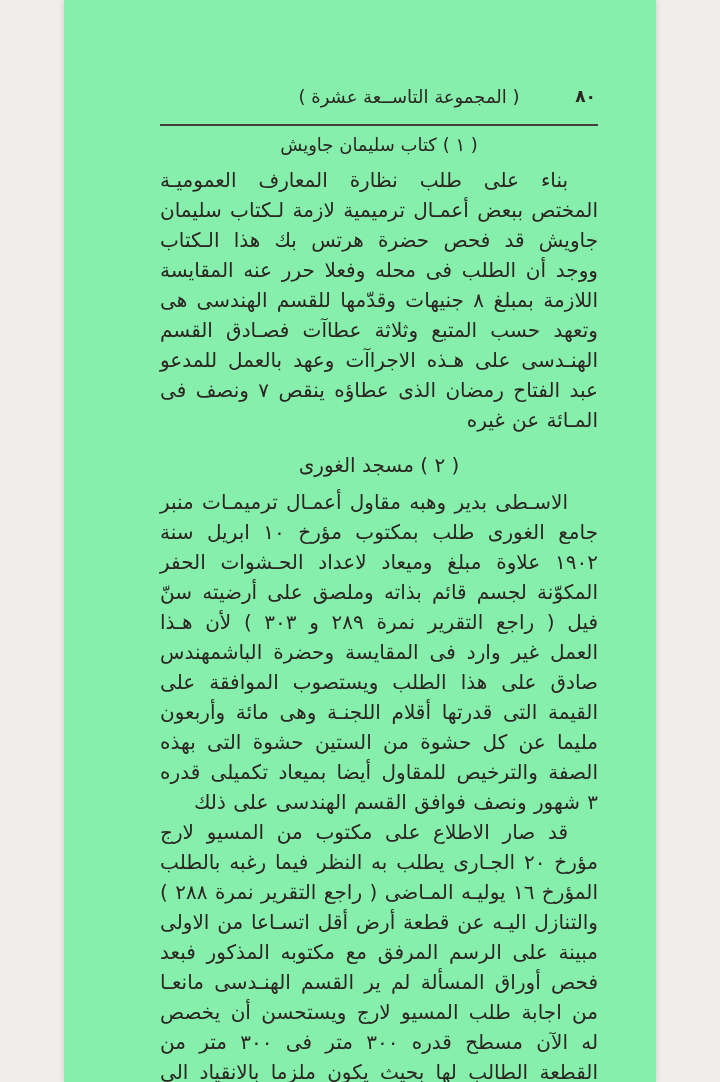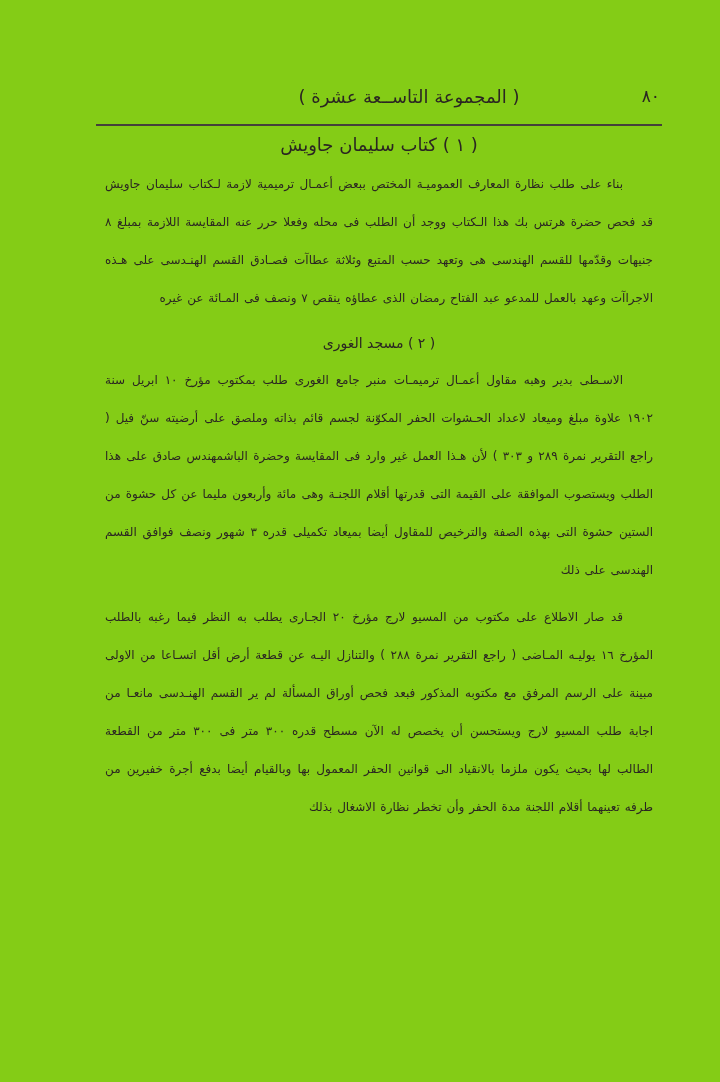--- a/index.html
+++ b/index.html
@@ -2,24 +2,24 @@
 <html lang="ar"><head>
 <meta charset="utf-8">
 <style>
   html, body {
     margin: 0;
     padding: 0;
     background: #efeeec;
   }
   .page {
     position: relative;
-    width: 720px;
+    width: 592px;
     height: 1082px;
     margin: 0 auto;
-    background: #84cc16;
+    background: #86efac;
     box-shadow: 0 0 6px rgba(0,0,0,0.15);
     font-family: "DejaVu Sans", sans-serif;
     color: #2b2622;
     overflow: hidden;
   }
   .content {
     position: absolute;
     top: 86px;
     left: 96px;
     right: 58px;
@@ -36,37 +36,37 @@
     font-size: 18px;
     letter-spacing: 0.5px;
     padding-left: 60px; 
   }
   .page-number {
     position: absolute;
     left: 6px;   
     font-size: 17px;
   }
   
-  .page-number { left: auto; right: 2px; top: 0; }
+  .page-number { left: auto; right: 2px; top: 0; font-weight: bold; }
   .section-heading {
     text-align: center;
-    font-size: 14px;
+    font-size: 20px;
     margin: 18px 0 10px 0;
     font-weight: normal;
   }
   .section-heading.first {
     margin-top: 8px;
     font-size: 18px;
   }
   .body-para {
-    font-size: 12px;
-    line-height: 38px;
+    font-size: 20px;
+    line-height: 30px;
     text-align: justify;
     text-indent: 30px;
-    margin: 9px;
+    margin: 0;
     word-spacing: 1px;
   }
 </style>
 </head>
 <body>
 
 <div class="page">
   <div class="content">
 
     <div class="page-header">

